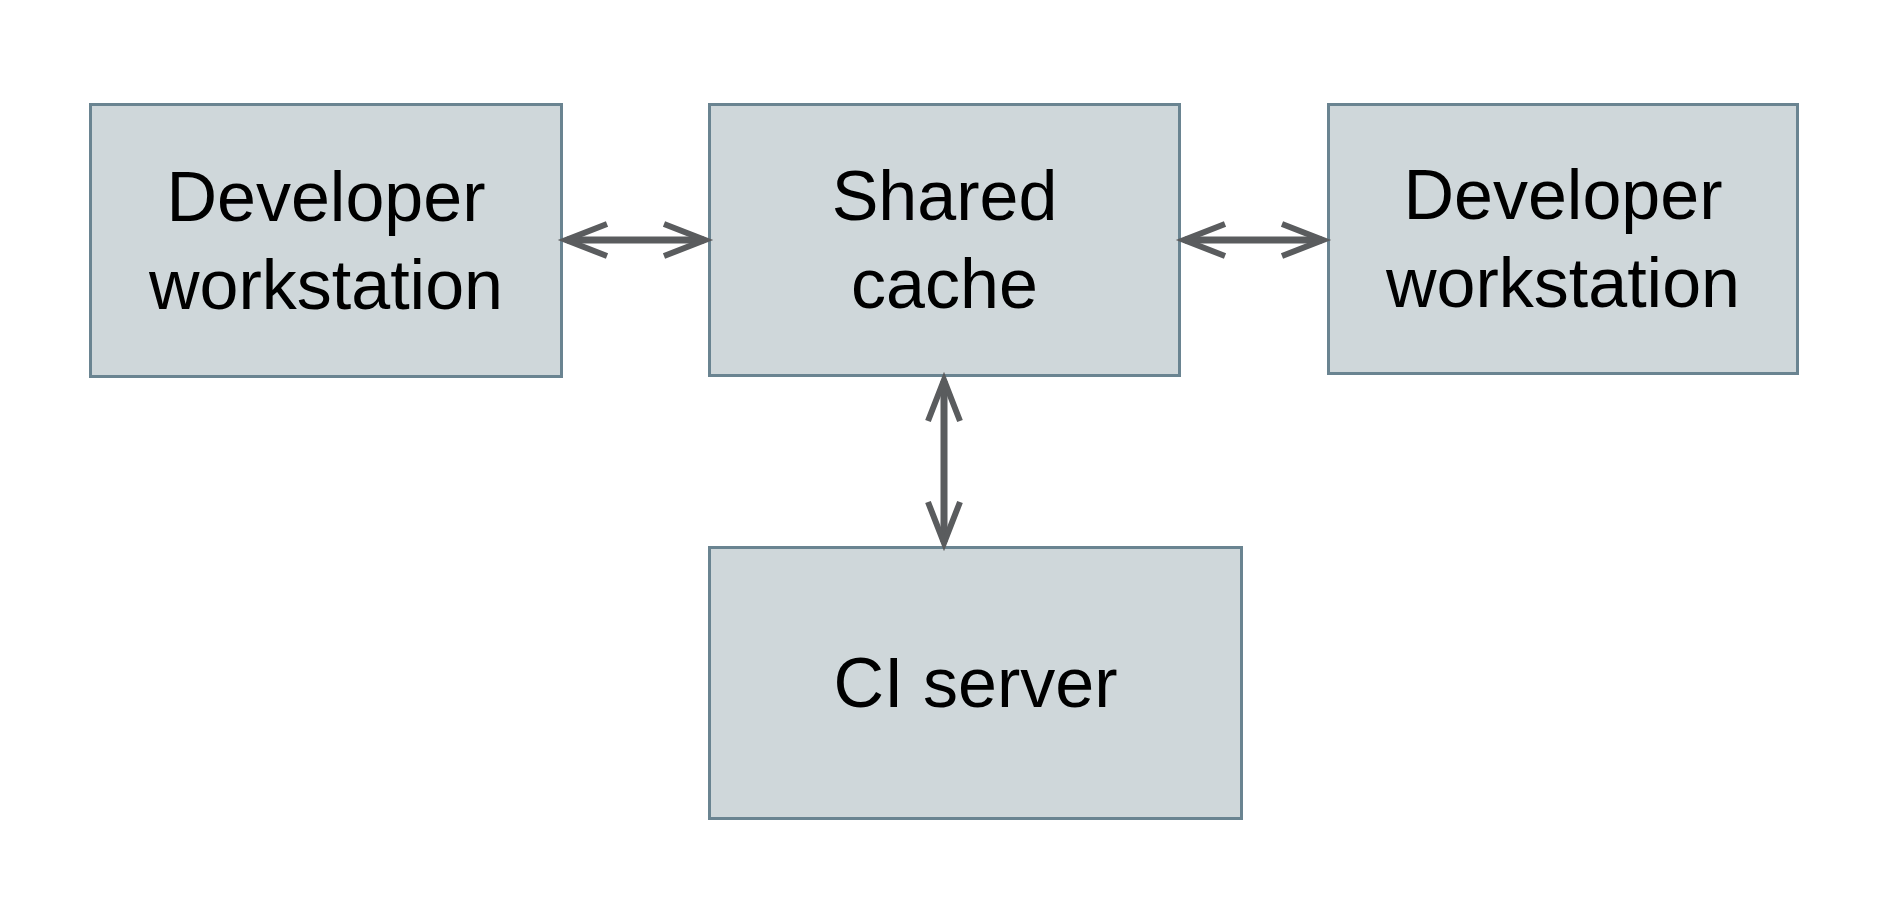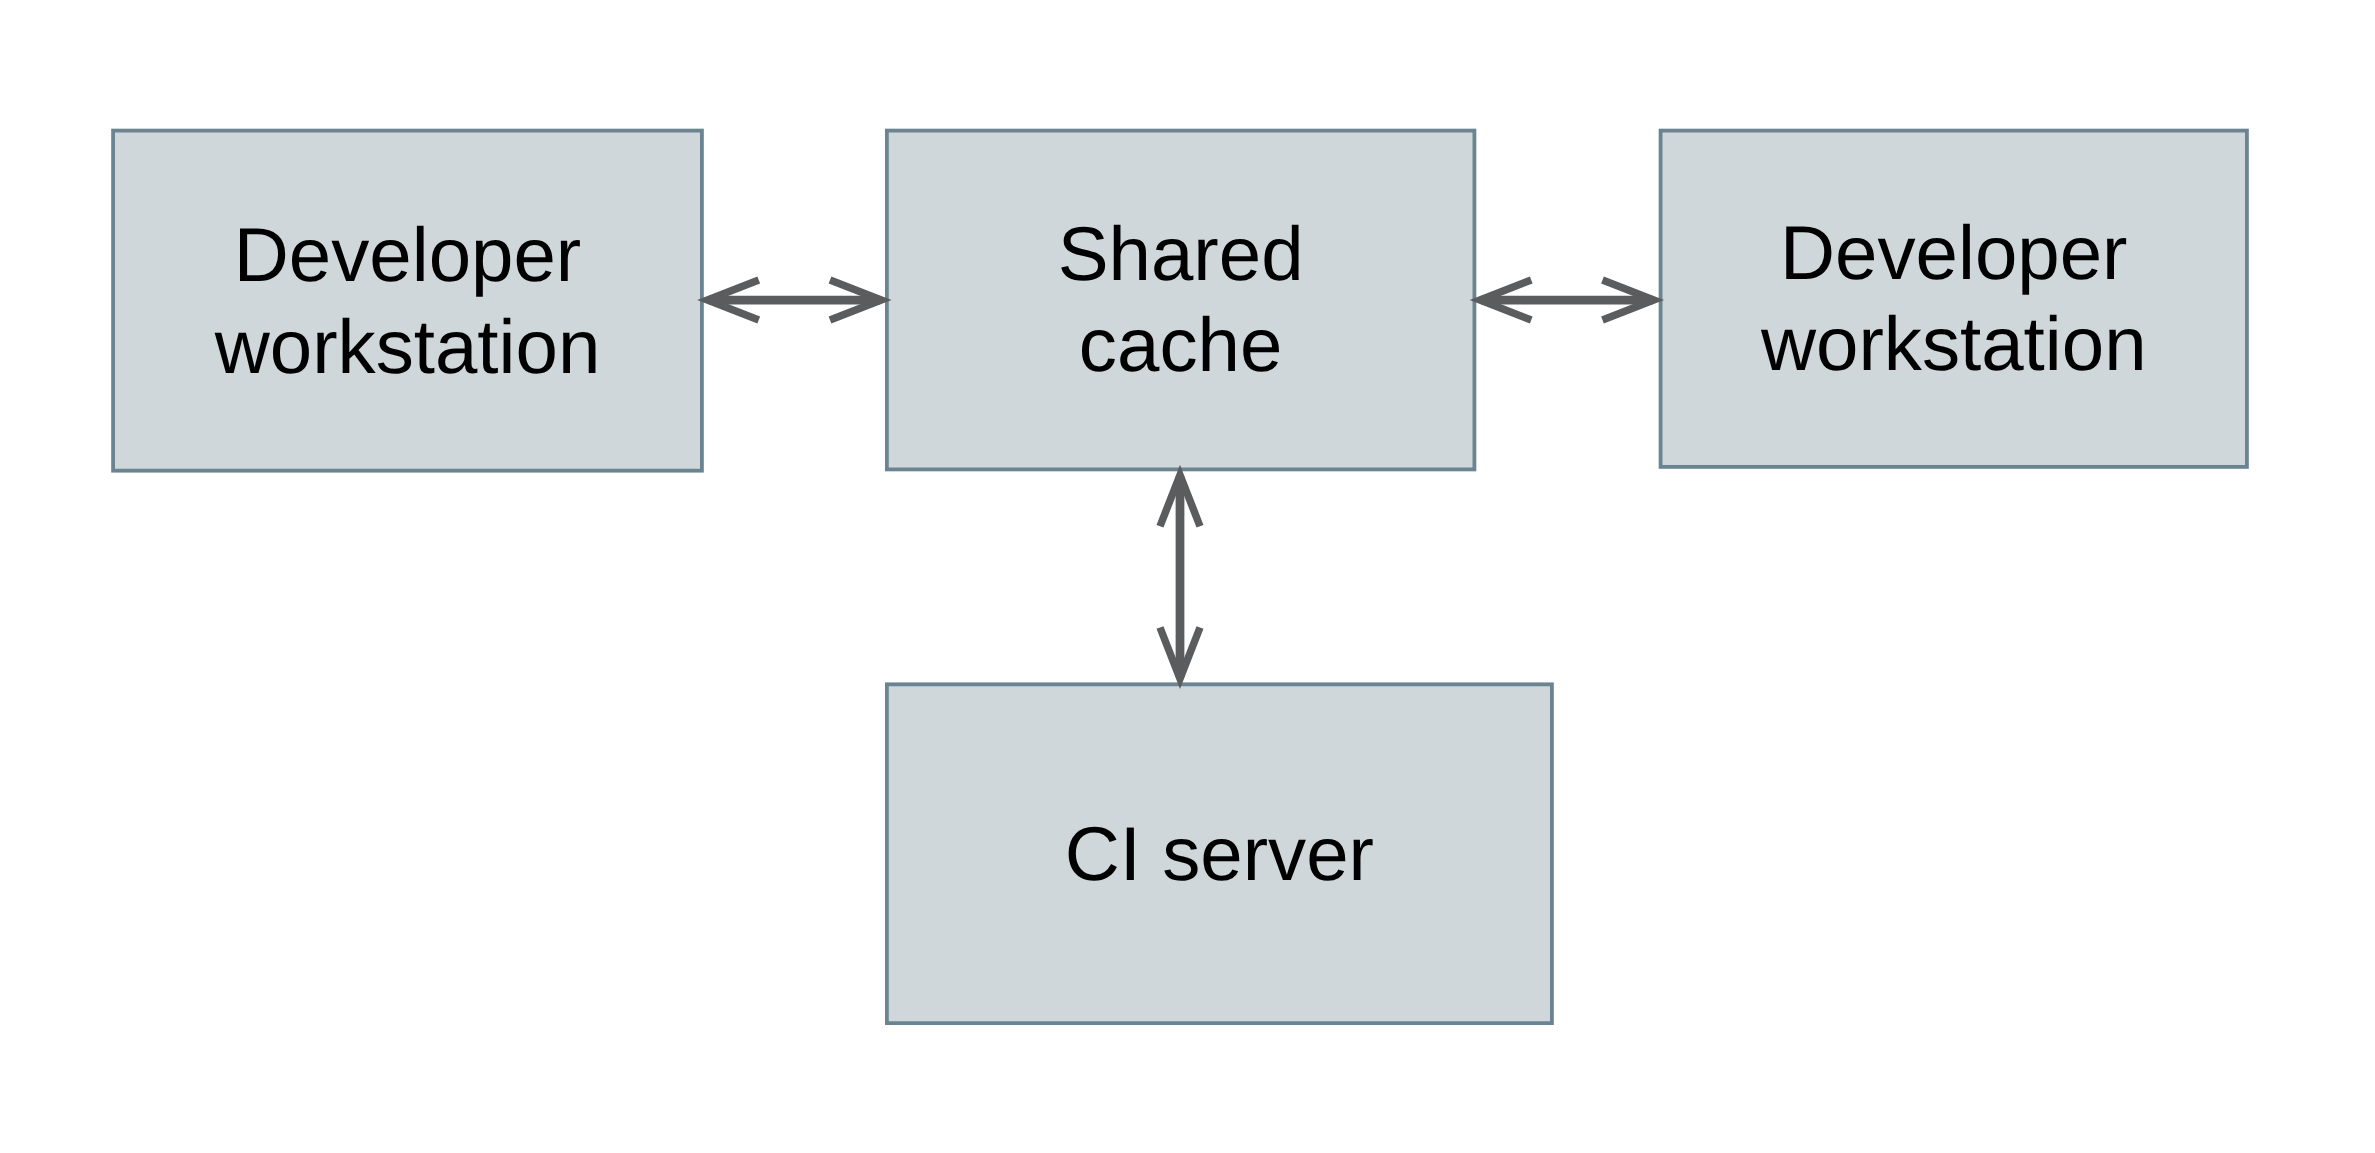--- a/index.html
+++ b/index.html
@@ -23,22 +23,22 @@
     position: absolute;
     background: var(--node-fill);
     border: 3px solid var(--node-border);
     display: flex;
     align-items: center;
     justify-content: center;
     text-align: center;
   }
   .node-label {
     color: var(--text);
-    font-size: 61px;
-    line-height: 73px;
+    font-size: 70px;
+    line-height: 88px;
     white-space: pre-line;
     letter-spacing: 0px;
   }
   #node-left  { left: 89px;   top: 103px; width: 474px; height: 275px; }
   #node-cache { left: 708px;  top: 103px; width: 473px; height: 274px; }
   #node-right { left: 1327px; top: 103px; width: 472px; height: 272px; }
   #node-ci    { left: 708px;  top: 546px; width: 535px; height: 274px; }
   .arrow-layer {
     position: absolute;
     left: 0; top: 0;

